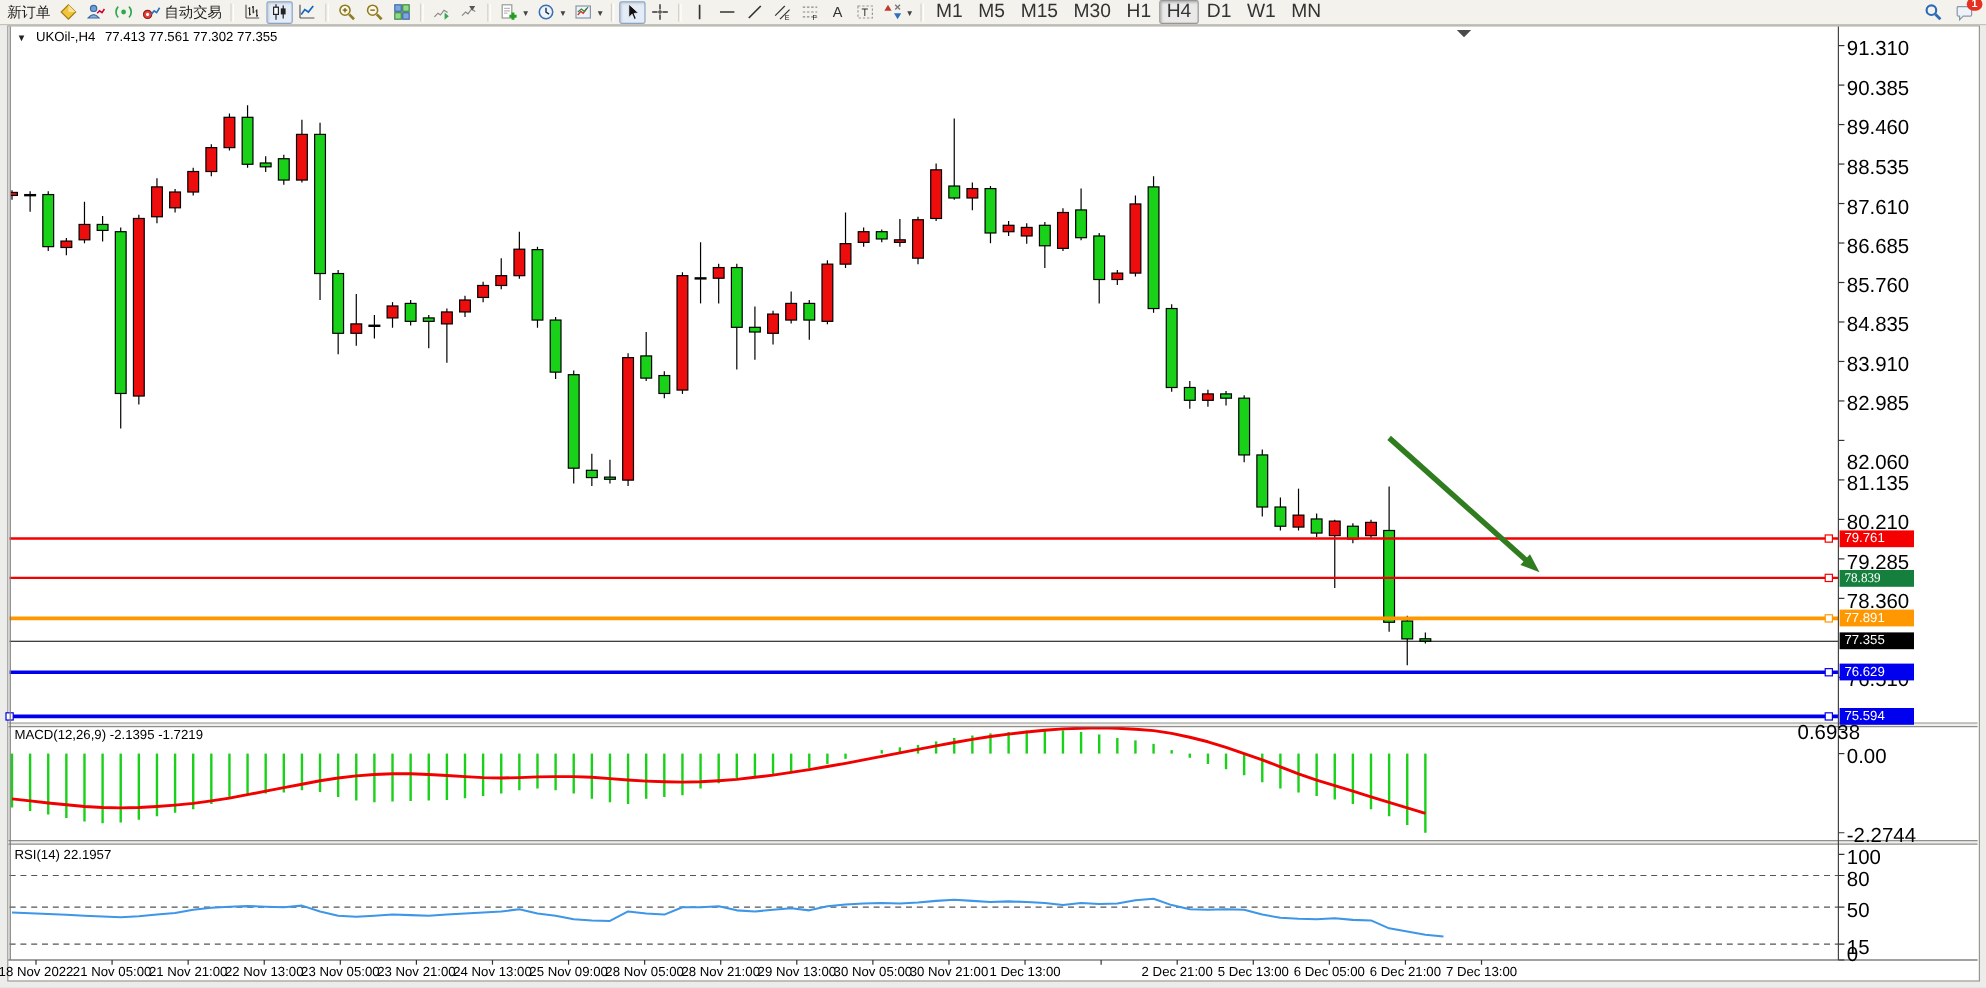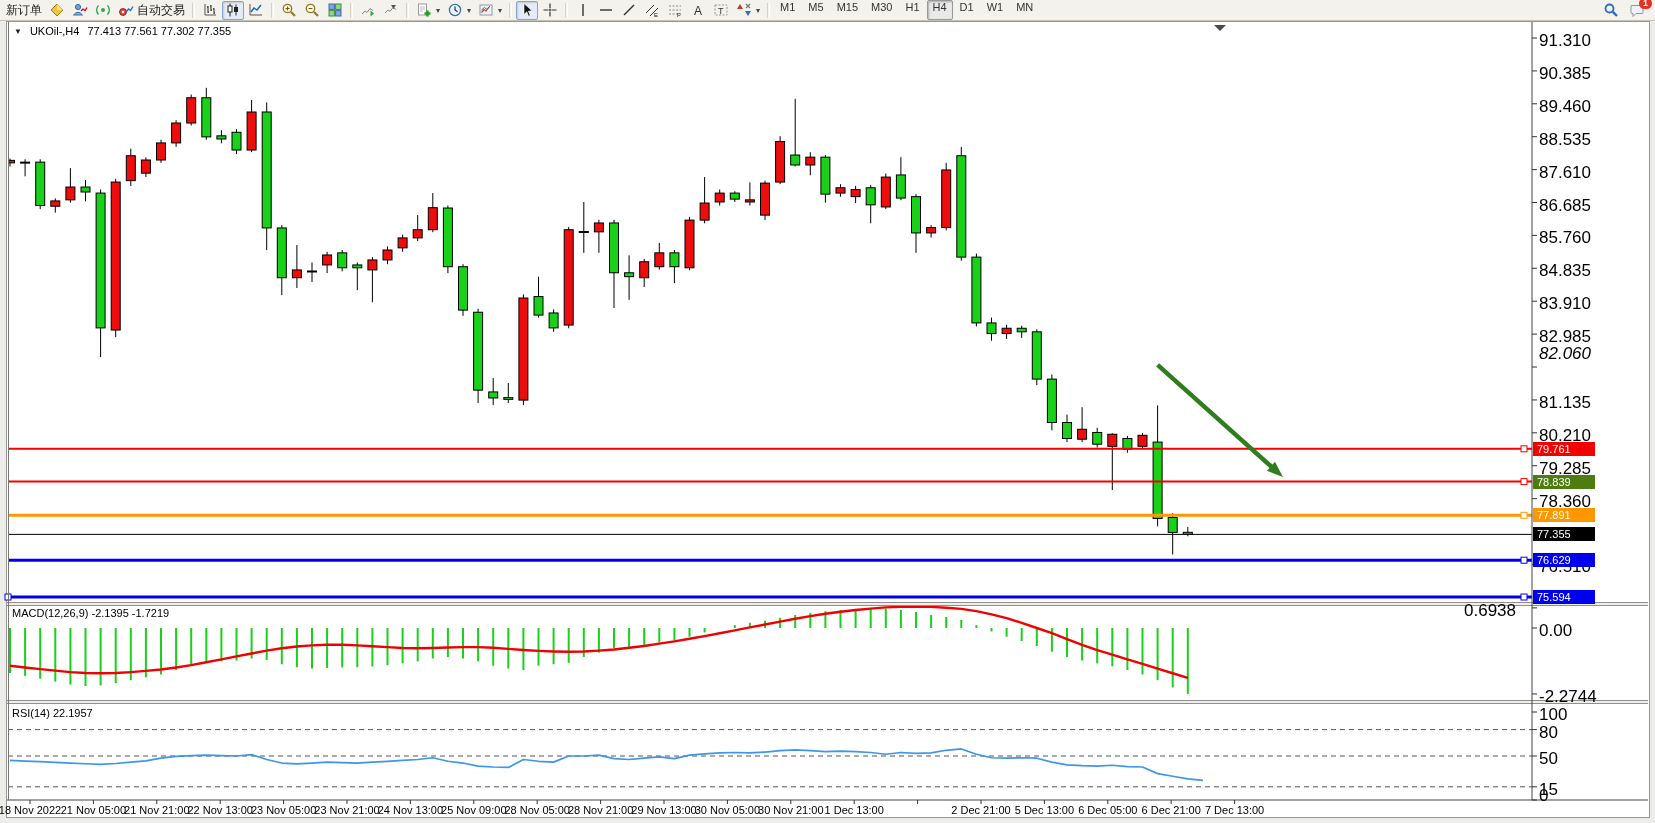--- a/index.html
+++ b/index.html
@@ -8,21 +8,21 @@
   #toolbar{position:absolute;left:0;top:0;width:1655px;height:21px;background:#f4f2ec;
     border-bottom:1px solid #c6c2b8;display:flex;align-items:center;padding:0 3px;box-sizing:border-box;z-index:50;}
   .tb-group{display:flex;align-items:center;gap:1px;}
   .tb-sep{width:1px;height:15px;border-left:1px solid #d6d2c8;border-right:1px solid #fff;margin:0 4px;}
   .tb-btn{height:19px;min-width:21px;display:flex;align-items:center;justify-content:center;gap:3px;
     padding:0 2px;border:1px solid transparent;background:transparent;font-size:12px;color:#1c1c1c;
     border-radius:2px;cursor:default;box-sizing:border-box;}
   .tb-btn.active{border:1px solid #8aa4c8;background:#e4ecf7;box-shadow:inset 1px 1px 2px rgba(0,0,0,.15);}
   .tb-btn .dd{font-size:8px;color:#444;margin-left:1px;}
   .tb-btn svg{display:block;}
-  .tf-btn{height:18px;padding:0 5px;font-size:11px;color:#333;border:1px solid transparent;border-radius:2px;}
+  .tf-btn{height:18px;padding:0 5px;font-size:16px;color:#333;border:1px solid transparent;border-radius:2px;}
   .tf-btn.active{border:1px solid #979797;background:#e9e9e9;box-shadow:inset 1px 1px 2px rgba(0,0,0,.25);}
   #tb-right{margin-left:auto;display:flex;align-items:center;gap:4px;padding-right:4px;}
   .badge{position:absolute;top:-4px;right:-5px;background:#e53022;color:#fff;font-size:9px;line-height:11px;
     min-width:11px;height:11px;border-radius:6px;text-align:center;font-weight:bold;padding:0 1px;}
   
   #chart-window{position:absolute;left:6px;top:21px;width:1644px;height:797px;background:#ffffff;
     border:1px solid #979790;box-sizing:border-box;z-index:1;}
   #plot{position:absolute;left:0;top:0;width:1655px;height:823px;z-index:5;}
   .ovl{position:absolute;z-index:10;}
   #chart-title{left:14px;top:25px;font-size:11px;color:#000;display:flex;gap:8px;align-items:center;}
@@ -640,36 +640,36 @@
       <div class="ovl ptick" style="left: 1539px; top: 31px;">91.310</div>
       <div class="ovl ptick" style="left: 1539px; top: 63.9022px;">90.385</div>
       <div class="ovl ptick" style="left: 1539px; top: 96.8045px;">89.460</div>
       <div class="ovl ptick" style="left: 1539px; top: 129.707px;">88.535</div>
       <div class="ovl ptick" style="left: 1539px; top: 162.609px;">87.610</div>
       <div class="ovl ptick" style="left: 1539px; top: 195.511px;">86.685</div>
       <div class="ovl ptick" style="left: 1539px; top: 228.413px;">85.760</div>
       <div class="ovl ptick" style="left: 1539px; top: 261.316px;">84.835</div>
       <div class="ovl ptick" style="left: 1539px; top: 294.218px;">83.910</div>
       <div class="ovl ptick" style="left: 1539px; top: 327.12px;">82.985</div>
-      <div class="ovl ptick" style="left: 1539px; top: 344px; font-style: italic;">82.060</div>
+      <div class="ovl ptick" style="left: 1539px; top: 376px;">82.060</div>
       <div class="ovl ptick" style="left: 1539px; top: 392.925px;">81.135</div>
       <div class="ovl ptick" style="left: 1539px; top: 425.827px;">80.210</div>
       <div class="ovl ptick" style="left: 1539px; top: 458.729px;">79.285</div>
       <div class="ovl ptick" style="left: 1539px; top: 491.632px;">78.360</div>
       <div class="ovl ptick" style="left: 1539px; top: 557.436px;">76.510</div>
-      <div class="ovl ptick" style="left: 1464px; top: 600.88px;">0.6938</div>
+      <div class="ovl ptick" style="left: 1498px; top: 600.88px;">0.6938</div>
       <div class="ovl ptick" style="left: 1539px; top: 621px;">0.00</div>
       <div class="ovl ptick" style="left: 1539px; top: 686.958px;">-2.2744</div>
       <div class="ovl ptick" style="left: 1539px; top: 705px;">100</div>
       <div class="ovl ptick" style="left: 1539px; top: 722.6px;">80</div>
       <div class="ovl ptick" style="left: 1539px; top: 749px;">50</div>
       <div class="ovl ptick" style="left: 1539px; top: 779.8px;">15</div>
       <div class="ovl ptick" style="left: 1539px; top: 786px;">0</div>
       <div class="ovl plabel" style="left: 1533px; top: 441.798px; background: rgb(245, 0, 0);">79.761</div>
-      <div class="ovl plabel" style="left: 1533px; top: 474.593px; background: #4d7c0f;">78.839</div>
+      <div class="ovl plabel" style="left: 1533px; top: 474.593px; background: #15803d; font-family: Liberation Serif, serif;">78.839</div>
       <div class="ovl plabel" style="left: 1533px; top: 508.314px; background: rgb(255, 152, 0);">77.891</div>
       <div class="ovl plabel" style="left: 1533px; top: 527.379px; background: rgb(0, 0, 0);">77.355</div>
       <div class="ovl plabel" style="left: 1533px; top: 553.203px; background: rgb(0, 0, 238);">76.629</div>
       <div class="ovl plabel" style="left: 1533px; top: 590.018px; background: rgb(0, 0, 238);">75.594</div>
       <div class="ovl ttick" style="left: -15px; top: 804px;">18 Nov 2022</div>
       <div class="ovl ttick" style="left: 48.4px; top: 804px;">21 Nov 05:00</div>
       <div class="ovl ttick" style="left: 111.8px; top: 804px;">21 Nov 21:00</div>
       <div class="ovl ttick" style="left: 175.2px; top: 804px;">22 Nov 13:00</div>
       <div class="ovl ttick" style="left: 238.6px; top: 804px;">23 Nov 05:00</div>
       <div class="ovl ttick" style="left: 302px; top: 804px;">23 Nov 21:00</div>

